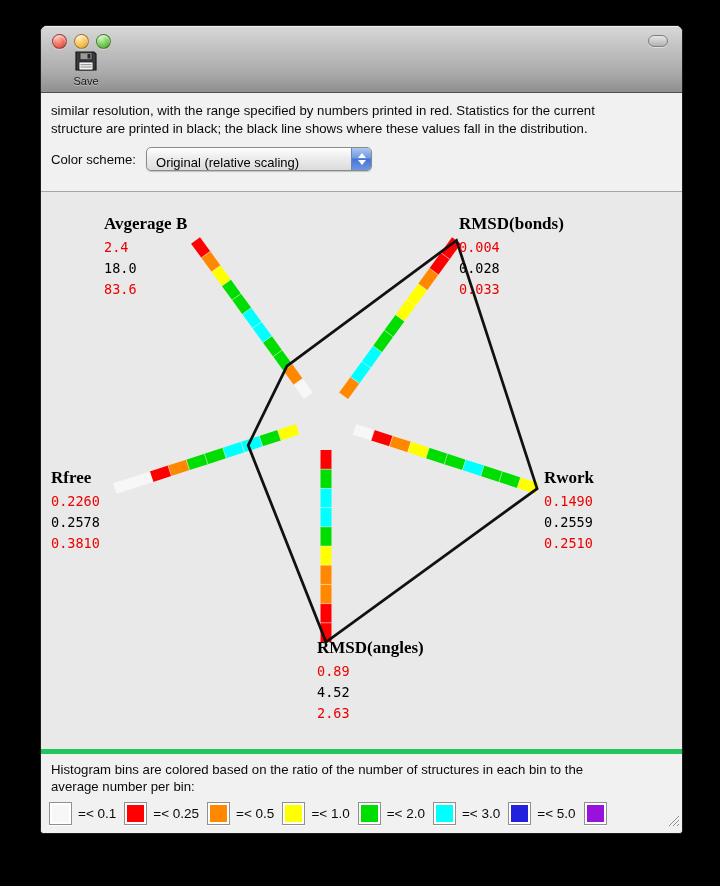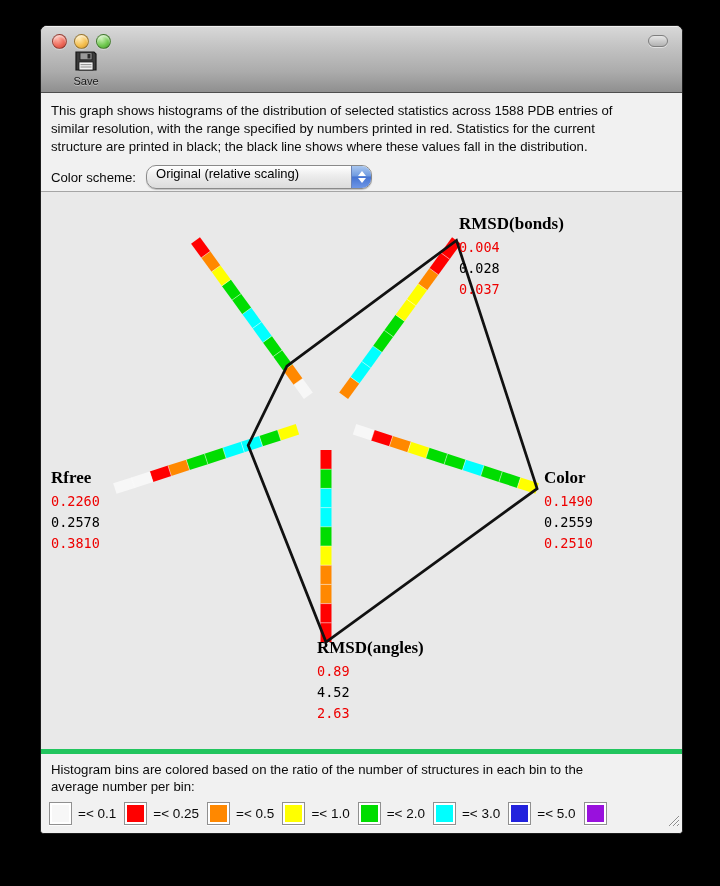--- a/index.html
+++ b/index.html
@@ -21,22 +21,22 @@
   .capsule{position:absolute;right:14px;top:9px;width:18px;height:10px;border-radius:6px;
     border:1.5px solid #7e7e7e;background:linear-gradient(#e6e6e6,#b2b2b2);box-shadow:0 1px 0 rgba(255,255,255,.5);}
   .save-btn{position:absolute;left:22px;top:22px;width:46px;text-align:center;cursor:default;}
   .save-btn svg{display:block;margin:0 auto;}
   .save-label{font-size:11px;color:#1c1c1c;margin-top:1px;text-shadow:0 1px 0 rgba(255,255,255,.4);}
   
   .desc-panel{flex:0 0 99px;background:#f1f1f1;border-bottom:1px solid #a5a5a5;padding:9px 10px 0 10px;box-sizing:border-box;}
   .desc-line{font-size:13.2px;line-height:18px;color:#0a0a0a;}
   .scheme-row{margin-top:9px;display:flex;align-items:center;}
   .scheme-label{font-size:13.2px;color:#0a0a0a;margin-right:10px;text-align:center;}
-  .popup{position:relative;width:224px;height:22px;border:1px solid #8a8a8a;border-radius:10px;
-    background:linear-gradient(#ffffff,#ececec 45%,#dcdcdc);box-shadow:0 1px 1px rgba(0,0,0,.2);display:flex;align-items:flex-start;overflow:hidden;gap:42px;}
+  .popup{position:relative;width:224px;height:22px;border:1px solid #8a8a8a;border-radius:5px;
+    background:linear-gradient(#ffffff,#ececec 45%,#dcdcdc);box-shadow:0 1px 1px rgba(0,0,0,.2);display:flex;align-items:flex-end;overflow:hidden;gap:42px;}
   .popup-text{flex:1;font-size:13px;color:#000;padding-left:9px;white-space:nowrap;}
   .popup-cap{width:19px;height:100%;background:linear-gradient(#a9c7ef 0%,#6f9ae0 45%,#4674d2 50%,#6e96e6 100%);
     border-left:1px solid #6b84b8;display:flex;flex-direction:column;align-items:center;justify-content:center;gap:2px;}
   .tri-up{width:0;height:0;border-left:4px solid transparent;border-right:4px solid transparent;border-bottom:5px solid #fff;}
   .tri-down{width:0;height:0;border-left:4px solid transparent;border-right:4px solid transparent;border-top:5px solid #fff;}
   
   .plot-panel{flex:0 0 557px;position:relative;background:#e9e9e9;}
   .plot-svg{position:absolute;left:0;top:0;}
   .stat-block{position:absolute;}
   .stat-label{font-family:"Liberation Serif",serif;font-weight:bold;font-size:17px;color:#000;margin-bottom:3px;}
@@ -78,21 +78,20 @@
           <rect x="6" y="14" width="14" height="8" fill="#f4f4f4" stroke="#1d1d1d" stroke-width="0.8"></rect>
           <rect x="7.5" y="16" width="11" height="1.2" fill="#9a9a9a"></rect>
           <rect x="7.5" y="18.4" width="11" height="1.2" fill="#9a9a9a"></rect>
         </svg>
       </span>
       <div class="save-label">Save</div>
     </div>
   </div>
 
   <div class="desc-panel">
-    <div class="desc-line">This graph shows histograms of the distribution of selected statistics across 1588 PDB entries of</div>
     <div class="desc-line">similar resolution, with the range specified by numbers printed in red.  Statistics for the current</div>
     <div class="desc-line">structure are printed in black; the black line shows where these values fall in the distribution.</div>
     <div class="scheme-row">
       <span class="scheme-label">Color scheme:</span>
       <div class="popup">
         <span class="popup-text">Original (relative scaling)</span>
         <span class="popup-cap">
           <span class="tri-up"></span>
             <span class="tri-down"></span>
         </span>
@@ -195,28 +194,34 @@
         <line x1="148.60618730300595" y1="278.10007842286575" x2="145.2070003648815" y2="267.63845674361903" stroke="rgba(255,255,255,0.45)" stroke-width="1"></line>
         <line x1="128.64630872107676" y1="278.8023938752414" x2="110.38602360820983" y2="284.7355201672404" stroke="#ff0000" stroke-width="11"></line>
         <line x1="130.345902190139" y1="284.0332047148648" x2="126.94671525201456" y2="273.57158303561806" stroke="rgba(255,255,255,0.45)" stroke-width="1"></line>
         <line x1="110.38602360820983" y1="284.7355201672404" x2="92.12573849534289" y2="290.6686464592394" stroke="#f7f7f7" stroke-width="11"></line>
         <line x1="112.08561707727203" y1="289.96633100686375" x2="108.68643013914762" y2="279.50470932761704" stroke="rgba(255,255,255,0.45)" stroke-width="1"></line>
         <line x1="92.12573849534289" y1="290.6686464592394" x2="73.86545338247592" y2="296.6017727512384" stroke="#f7f7f7" stroke-width="11"></line>
         <line x1="93.8253319644051" y1="295.8994572988628" x2="90.42614502628068" y2="285.43783561961607" stroke="rgba(255,255,255,0.45)" stroke-width="1"></line>
         <polygon points="245.9,174.2 415.5,48.4 496.1,296.6 285.0,450.0 207.2,253.3" fill="none" stroke="#111111" stroke-width="2.75" stroke-linejoin="miter"></polygon>
       </svg>
 
+    <div class="stat-block pos-avgb">
+      <div class="stat-label">Avgerage B</div>
+      <div class="stat-val red">2.4</div>
+      <div class="stat-val">18.0</div>
+      <div class="stat-val red">83.6</div>
+    </div>
     <div class="stat-block pos-bonds">
       <div class="stat-label">RMSD(bonds)</div>
       <div class="stat-val red">0.004</div>
       <div class="stat-val">0.028</div>
-      <div class="stat-val red">0.037</div>
+      <div class="stat-val red">0.033</div>
     </div>
     <div class="stat-block pos-rwork">
-      <div class="stat-label">Color</div>
+      <div class="stat-label">Rwork</div>
       <div class="stat-val red">0.1490</div>
       <div class="stat-val">0.2559</div>
       <div class="stat-val red">0.2510</div>
     </div>
     <div class="stat-block pos-angles">
       <div class="stat-label">RMSD(angles)</div>
       <div class="stat-val red">0.89</div>
       <div class="stat-val">4.52</div>
       <div class="stat-val red">2.63</div>
     </div>

